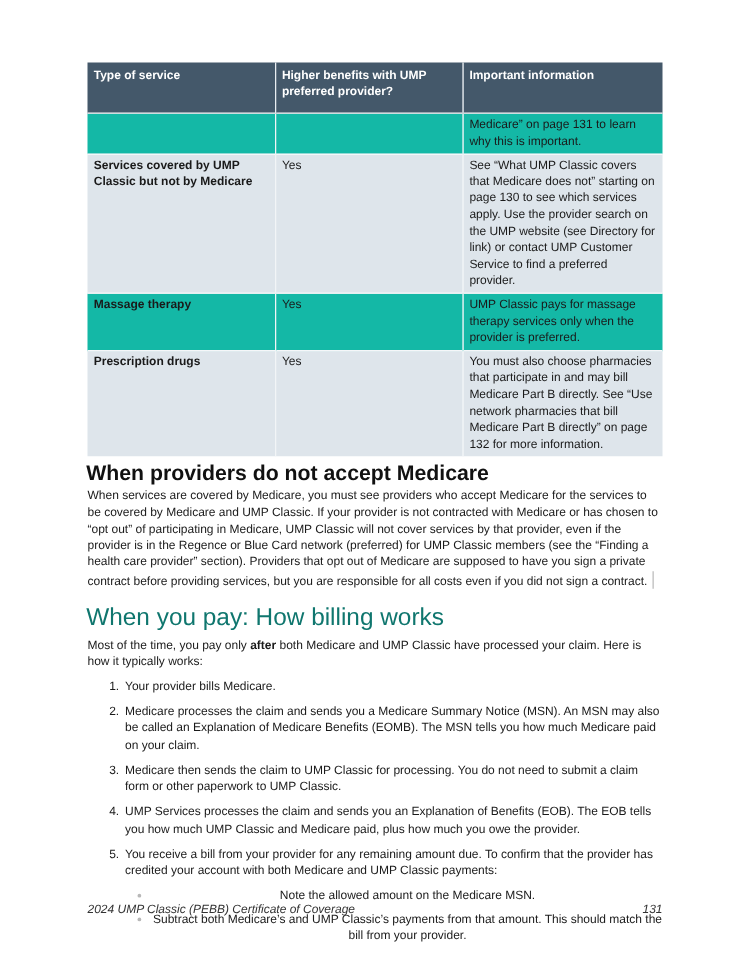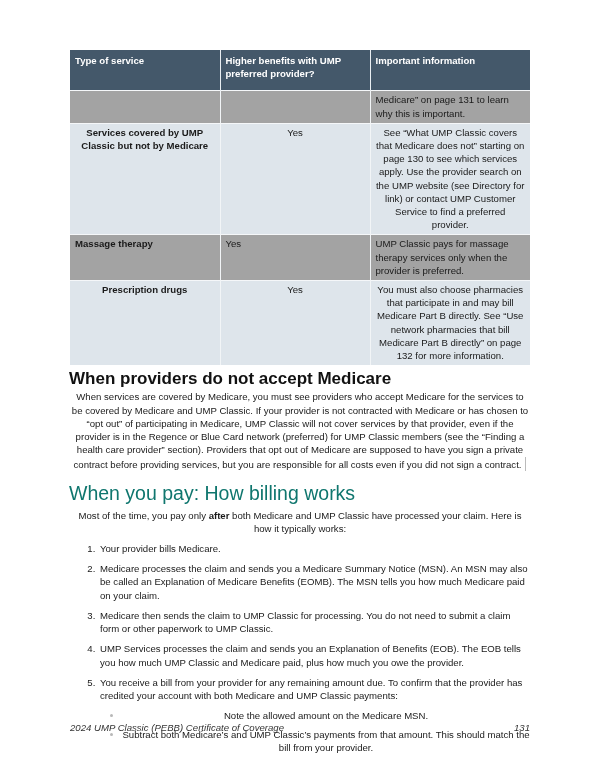--- a/index.html
+++ b/index.html
@@ -17,28 +17,28 @@
     table.cov th {
       background: #44586a; color: #ffffff; text-align: left; vertical-align: top;
       font-weight: bold; padding: 4px 5px 10px 5px; border-right: 1px solid #e9eef2;
       height: 24px;
     }
     table.cov th:last-child, table.cov td:last-child { border-right: none; }
     table.cov td {
       vertical-align: top; padding: 2px 5px 3px 5px; border-right: 1px solid #f2f5f7;
       border-top: 1px solid #f5f7f9;
     }
-    table.cov tr.dark td { background: #a3a3a3; margin-left: 48px; }
-    table.cov tr.light td { background: #dee5eb; text-align: center; }
+    table.cov tr.dark td { background: #14b8a6; margin-left: 48px; }
+    table.cov tr.light td { background: #dee5eb; }
     table.cov td.svc { font-weight: bold; }
 
     h2.h-accept {
       font-size: 17px; font-weight: bold; margin: 4px 0 1px -1px; line-height: 20px; color: #111;
     }
-    p.body { font-size: 9.6px; line-height: 13.3px; margin: 0; text-align: center; }
+    p.body { font-size: 9.6px; line-height: 13.3px; margin: 0; }
     .cursor-mark { display: inline-block; width: 1px; height: 14px; background: #bbb; vertical-align: -3px; margin-left: 4px; }
 
     h2.h-pay {
       font-size: 19.5px; font-weight: normal; margin: 10px 0 4px -1px; line-height: 24px; color: #0f766e;
     }
     ol.steps { margin: 6px 0 0 0; padding: 0 0 0 28px; font-size: 9.6px; line-height: 13.3px; }
     ol.steps li { margin-bottom: 7px; padding-left: 2px; }
     ul.subs { list-style: none; margin: 6px 0 0 0; padding: 0 0 0 10px; }
     ul.subs li { position: relative; padding-left: 12px; margin-bottom: 6px; text-align: center; }
     ul.subs li::before { content: ""; position: absolute; left: 0; top: 5px; width: 3px; height: 3px; background: #b8b8b8; border-radius: 50%; }

